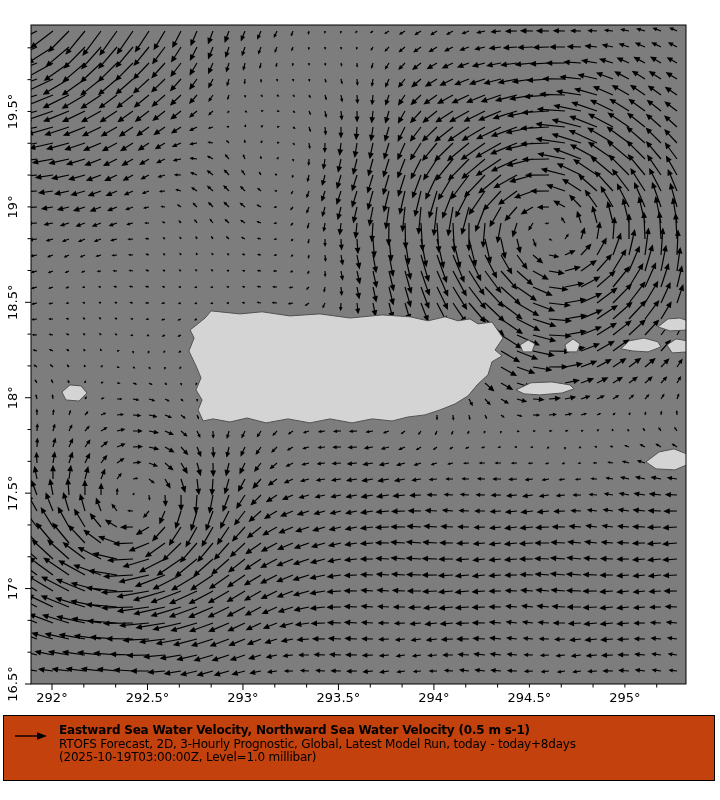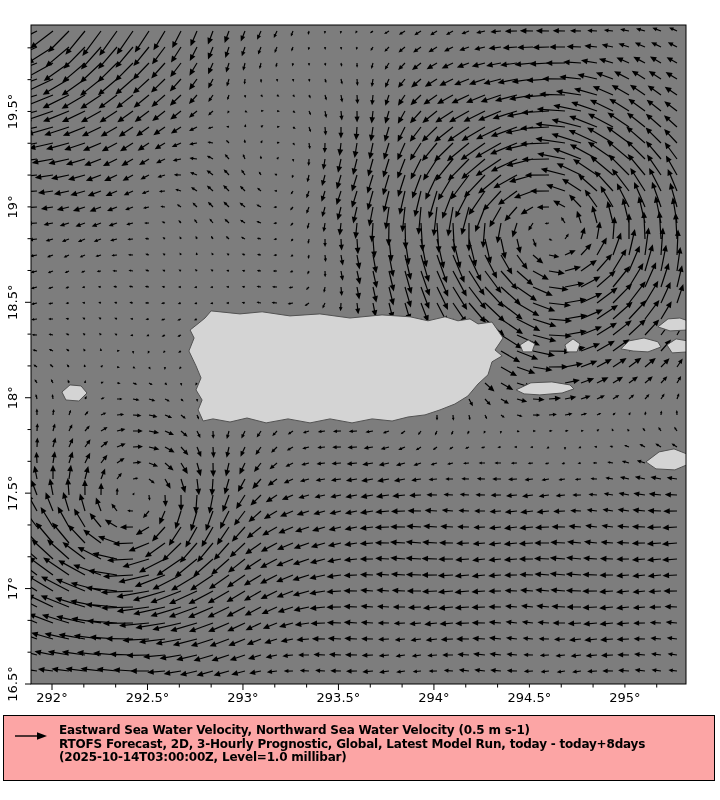--- a/index.html
+++ b/index.html
@@ -3,26 +3,26 @@
 <meta charset="utf-8">
 <style>
   html,body{margin:0;padding:0;background:#ffffff;}
   #figure{
     position:relative;width:720px;height:800px;background:#ffffff;overflow:hidden;
     font-family:"DejaVu Sans","Liberation Sans",sans-serif;
   }
   #map{position:absolute;left:0;top:0;}
   .legend{
     position:absolute;left:3px;top:715px;width:710px;height:64px;
-    background:#fca5a5;border:1px solid #000;box-sizing:content-box;
+    background:#c2410c;border:1px solid #000;box-sizing:content-box;
     display:flex;align-items:flex-start;
   }
   .legend-arrow{margin:14px 0 0 10px;flex:0 0 auto;}
   .legend-text{margin-left:11px;padding-top:8px;color:#000;}
-  .lg-line{font-size:12px;line-height:13.5px;white-space:nowrap;letter-spacing:-0.2px;font-weight:bold;}
+  .lg-line{font-size:12px;line-height:13.5px;white-space:nowrap;letter-spacing:-0.2px;}
   .lg-title{font-weight:bold;}
 </style>
 </head>
 <body>
 
 <div id="figure">
   <svg id="map" width="720" height="714">
       <defs>
         <clipPath id="plotclip">
           <rect x="31" y="25" width="655" height="659"></rect>
@@ -103,16 +103,16 @@
     </svg>
 
   <div class="legend">
     <svg class="legend-arrow" width="34" height="12">
       <line x1="1" y1="6" x2="25" y2="6" stroke="#000" stroke-width="1.4"></line>
       <polygon points="33,6 23,2.2 23,9.8" fill="#000"></polygon>
     </svg>
     <div class="legend-text">
       <div class="lg-line lg-title">Eastward Sea Water Velocity, Northward Sea Water Velocity (0.5 m s-1)</div>
       <div class="lg-line">RTOFS Forecast, 2D, 3-Hourly Prognostic, Global, Latest Model Run, today - today+8days</div>
-      <div class="lg-line">(2025-10-14T03:00:00Z, Level=1.0 millibar)</div>
+      <div class="lg-line">(2025-10-19T03:00:00Z, Level=1.0 millibar)</div>
     </div>
   </div>
 </div>
 
 </body></html>

